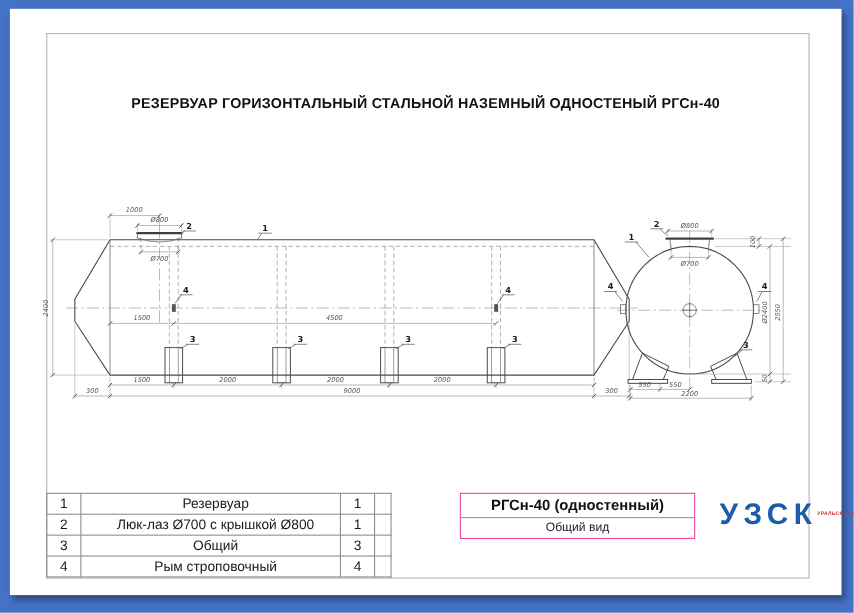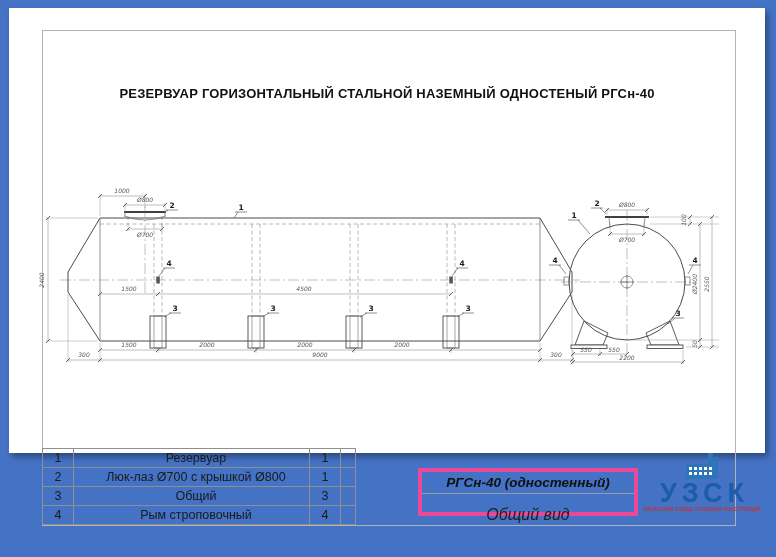--- a/index.html
+++ b/index.html
@@ -2,21 +2,21 @@
 <html><head>
 <meta charset="utf-8">
 <style>
   html,body{margin:0;padding:0;}
   body{
     width:776px;height:557px;overflow:hidden;position:relative;
     background:#4472c4;
     font-family:"Liberation Sans","DejaVu Sans",sans-serif;
   }
   .page{
-    position:absolute;left:9px;top:8px;width:756px;height:445px;
+    position:absolute;left:9px;top:8px;width:756px;height:533px;
     background:#ffffff;box-shadow:3px 4px 6px rgba(0,0,0,.35);
   }
   .inner-border{
     position:absolute;left:33px;top:22px;width:692px;height:494px;
     border:1px solid #b3b3b3;pointer-events:none;
   }
   .heading{
     position:absolute;left:0;top:78px;width:100%;
     text-align:center;font-weight:bold;font-size:13px;color:#111;
     letter-spacing:.2px;
@@ -46,38 +46,37 @@
   .parts td{
     border:1px solid #8f8f8f;height:18px;padding:0;
     white-space:nowrap;overflow:hidden;
   }
   .parts td.c{width:30px;text-align:center;}
   .parts td.n{width:226px;text-align:center;padding-left:9px;}
   .parts td.e{width:14px;}
 
   
   .tblock{
-    position:absolute;left:409px;top:460px;width:212px;height:40px;
-    border:4px solid #ec4899;
-    font-style:italic;
+    position:absolute;left:409px;top:440px;width:212px;height:40px;
+    border:1px solid #ec4899;
   }
   .tblock .row1{
     height:21px;line-height:21px;text-align:center;
     font-weight:bold;font-size:13.5px;color:#111;
     border-bottom:1px solid #9a9a9a;
   }
   .tblock .row2{
     height:18px;line-height:18px;text-align:center;
-    font-size:16px;color:#222;margin-top:12px;
+    font-size:11px;color:#222;
   }
 
   
   .logo{
     position:absolute;left:640px;top:445px;width:106px;
-    display:flex;flex-direction:column;align-items:center;
+    display:flex;align-items:center;
   }
   .logo .abbr{
     font-weight:bold;font-size:27px;line-height:26px;color:#1c5ca8;
     letter-spacing:5px;margin-left:5px;
   }
   .logo .tagline{
     font-weight:bold;font-size:4.6px;line-height:7px;color:#c92f2f;
     letter-spacing:.25px;white-space:nowrap;
   }
 </style>

